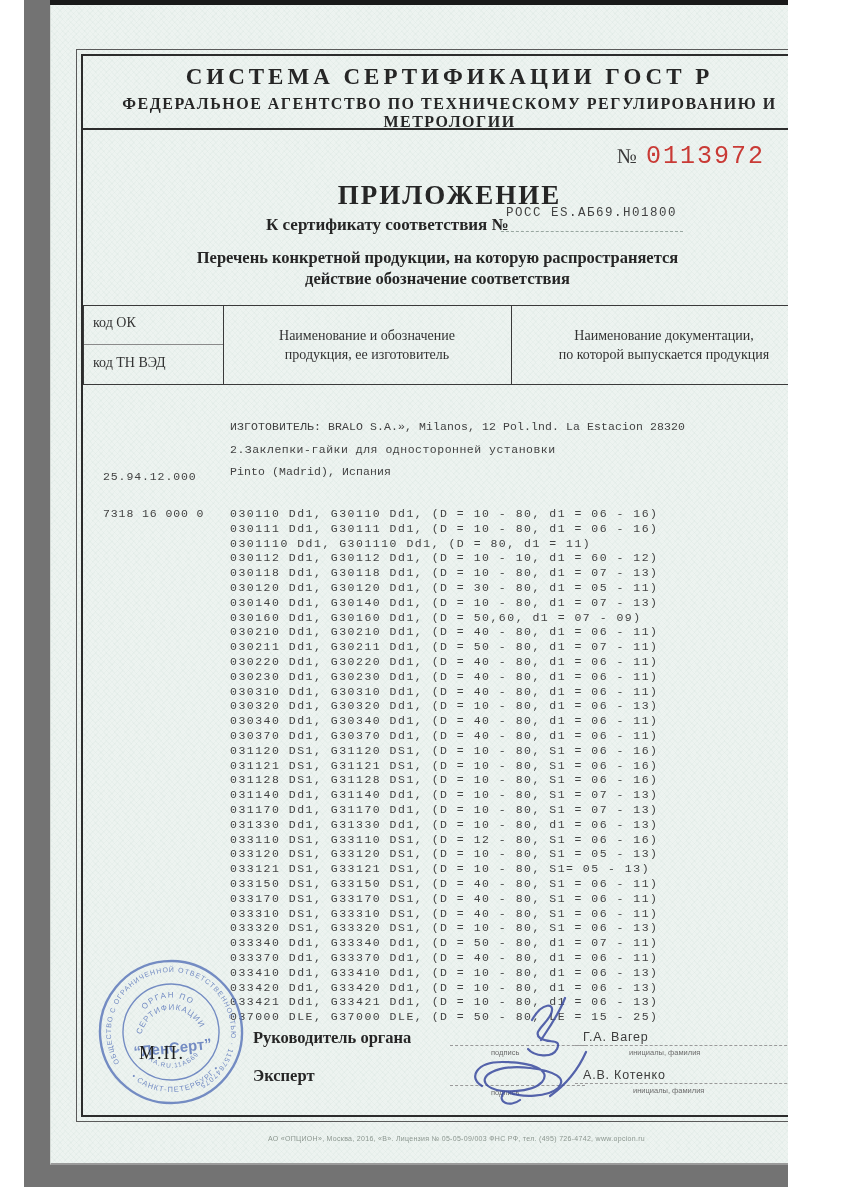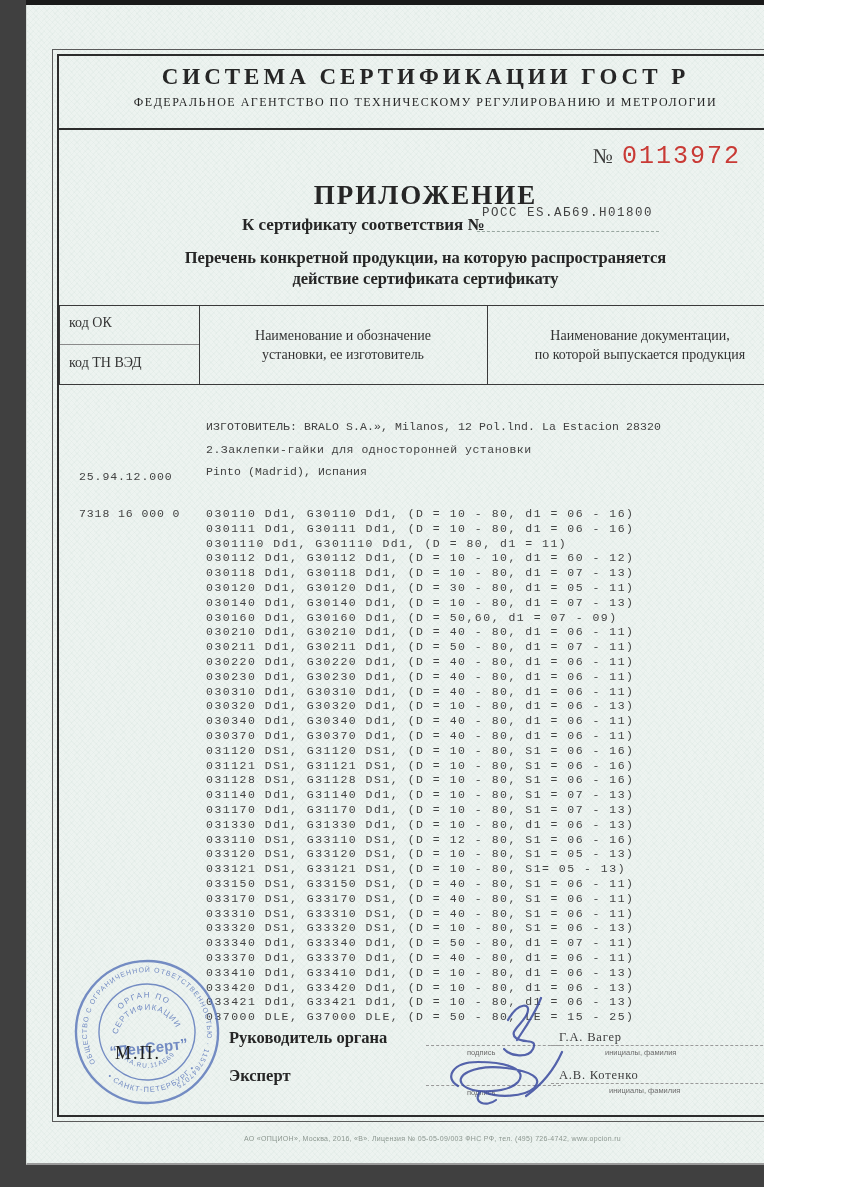--- a/index.html
+++ b/index.html
@@ -2,22 +2,22 @@
 <html><head>
 <meta charset="utf-8">
 <style>
   :root{
     --red:#c93a35;
     --stamp:#5a76ba;
     --ink:#3a4a9f;
     --line:#2c2c2c;
   }
   html,body{margin:0;padding:0;background:#ffffff;}
-  .page{position:relative;width:764px;height:1187px;background:#404040;overflow:hidden;
-        font-family:"Liberation Serif", serif;color:#2e2e2e;}
+  .page{position:relative;width:764px;height:1187px;background:#737373;overflow:hidden;
+        font-family:"Liberation Serif", serif;color:#2e2e2e;margin-left:24px;}
   .abs{position:absolute;}
 
   
   .edge-top{left:26px;top:0;width:824px;height:5px;background:#191919;}
   .edge-right{left:837px;top:0;width:13px;height:1163px;
               background:linear-gradient(to right,#969696,#d2d2d2);}
 
   
   .paper{left:26px;top:5px;width:811px;height:1158px;
          background-color:#edf3f0;
@@ -27,36 +27,36 @@
          border-left:1px solid #d6dcd8;
          border-bottom:2px solid #9a9a9a;}
 
   
   .frame{left:25px;top:44px;width:747px;height:1073px;border:1px solid #5a5a5a;box-sizing:border-box;}
   .frame-inner{position:absolute;inset:4px;border:2px solid var(--line);}
 
   .header-box{left:32px;top:51px;width:733px;height:74px;border-bottom:2px solid var(--line);
               text-align:center;box-sizing:border-box;}
   .sys-title{margin-top:8px;font-size:23px;font-weight:bold;letter-spacing:4px;color:#262626;}
-  .agency-title{margin-top:5px;font-size:12px;font-weight:normal;letter-spacing:1.5px;color:#262626;}
+  .agency-title{margin-top:5px;font-size:16px;font-weight:bold;letter-spacing:1.5px;color:#262626;}
 
   .blank-number{left:566px;top:137px;display:flex;align-items:baseline;gap:9px;}
   .blank-number .no-sign{font-size:21px;color:#3a3a3a;}
   .blank-number .no-digits{font-family:"Liberation Mono","DejaVu Sans Mono",monospace;
                            font-size:25px;letter-spacing:2px;color:var(--red);}
 
   .doc-title{left:32px;top:175px;width:733px;text-align:center;font-size:27px;font-weight:bold;
              letter-spacing:2px;color:#262626;}
 
   .cert-label{left:215px;top:210px;font-size:17px;font-weight:bold;color:#262626;}
   .cert-value{left:455px;top:201px;font-family:"Liberation Mono","DejaVu Sans Mono",monospace;
               font-size:12.5px;letter-spacing:1.5px;color:#3c3c3c;}
   .cert-underline{left:450px;top:226px;width:182px;height:0;border-bottom:1px dashed #98a6a0;}
 
-  .subtitle{left:32px;width:733px;text-align:center;font-size:16.5px;font-weight:bold;color:#262626;}
+  .subtitle{left:20px;width:733px;text-align:center;font-size:16.5px;font-weight:bold;color:#262626;}
   .subtitle.l1{top:243px;} .subtitle.l2{top:264px;}
 
   
   .tbl{left:32px;top:300px;width:733px;height:80px;border:1.5px solid #3a3a3a;box-sizing:border-box;}
   .tbl .v1{position:absolute;left:139px;top:0;bottom:0;width:0;border-left:1.5px solid #3a3a3a;}
   .tbl .v2{position:absolute;left:427px;top:0;bottom:0;width:0;border-left:1.5px solid #3a3a3a;}
   .tbl .h1{position:absolute;left:0;top:38px;width:139px;height:0;border-top:1px solid #8a8a8a;}
   .tbl .cell{position:absolute;font-size:14px;color:#333;}
   .tbl .c1a{left:9px;top:9px;}
   .tbl .c1b{left:9px;top:49px;text-align:center;}
@@ -72,21 +72,21 @@
   .group-heading{left:179px;top:438px;font-size:11.5px;letter-spacing:.5px;}
   .product-list{left:179px;top:502px;font-size:11.5px;letter-spacing:1.5px;}
   .product-line{height:14.8px;line-height:14.8px;white-space:pre;}
 
   
   .role{font-size:16.5px;font-weight:bold;color:#262626;}
   .role.r1{left:202px;top:1023px;} .role.r2{left:202px;top:1061px;}
   .sigline{height:0;border-bottom:1px dashed #9a9a9a;}
   .sl1a{left:399px;top:1040px;width:135px;} .sl1b{left:524px;top:1040px;width:242px;}
   .sl2a{left:399px;top:1080px;width:135px;} .sl2b{left:524px;top:1078px;width:242px;}
-  .sig-name{font-family:Liberation Serif, serif;font-size:12.5px;
+  .sig-name{font-family:Liberation Sans, sans-serif;font-size:12.5px;
             letter-spacing:.8px;color:#3c3c3c;}
   .sn1{left:532px;top:1025px;} .sn2{left:532px;top:1063px;}
   .caption{font-family:"Liberation Sans",sans-serif;font-size:7.5px;color:#6b6b6b;}
   .cp1{left:440px;top:1043px;} .cn1{left:578px;top:1043px;}
   .cp2{left:440px;top:1083px;} .cn2{left:582px;top:1081px;}
   .mp-mark{left:88px;top:1038px;font-size:18px;letter-spacing:2px;color:#1d1d1d;}
 
   .sig-svg{left:395px;top:985px;width:190px;height:130px;}
   .stamp-svg{left:35px;top:942px;width:170px;height:170px;opacity:.82;transform:rotate(-6deg);}
   .stamp-svg text{fill:var(--stamp);font-family:"Liberation Sans",sans-serif;}
@@ -118,31 +118,31 @@
       <span class="no-digits">0113972</span>
     </div>
 
     <div class="abs doc-title">ПРИЛОЖЕНИЕ</div>
 
     <div class="abs cert-label">К сертификату соответствия №</div>
     <div class="abs cert-value mono">РОСС ES.АБ69.Н01800</div>
     <div class="abs cert-underline"></div>
 
     <div class="abs subtitle l1">Перечень конкретной продукции,  на которую распространяется</div>
-    <div class="abs subtitle l2">действие сертификата сертификату</div>
+    <div class="abs subtitle l2">действие обозначение соответствия</div>
 
     <div class="abs tbl">
       <div class="v1"></div>
       <div class="v2"></div>
       <div class="h1"></div>
       <div class="cell c1a">код ОК</div>
       <div class="cell c1b">код ТН ВЭД</div>
       <div class="cell c2">
         <div>Наименование и обозначение</div>
-        <div>установки, ее изготовитель</div>
+        <div>продукция, ее изготовитель</div>
       </div>
       <div class="cell c3">
         <div>Наименование документации,</div>
         <div>по которой выпускается продукция</div>
       </div>
     </div>
 
     <div class="abs manufacturer mono">
       <div>ИЗГОТОВИТЕЛЬ: BRALO S.A.», Milanos, 12 Pol.lnd. La Estacion 28320</div>
       <div>Pinto (Madrid), Испания</div>

